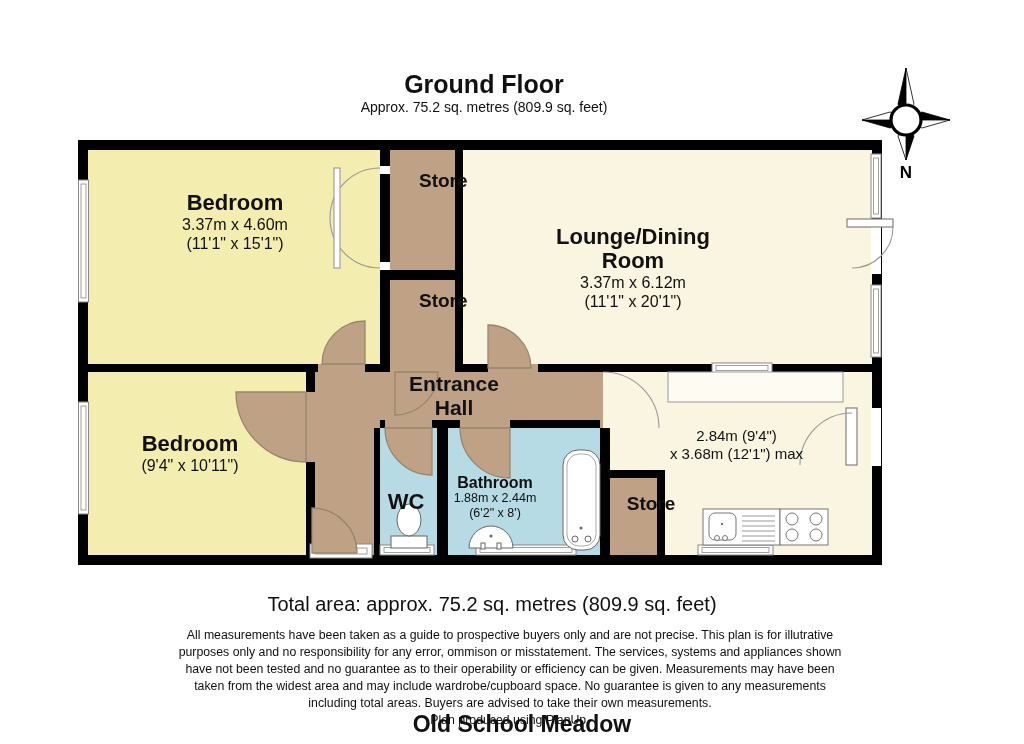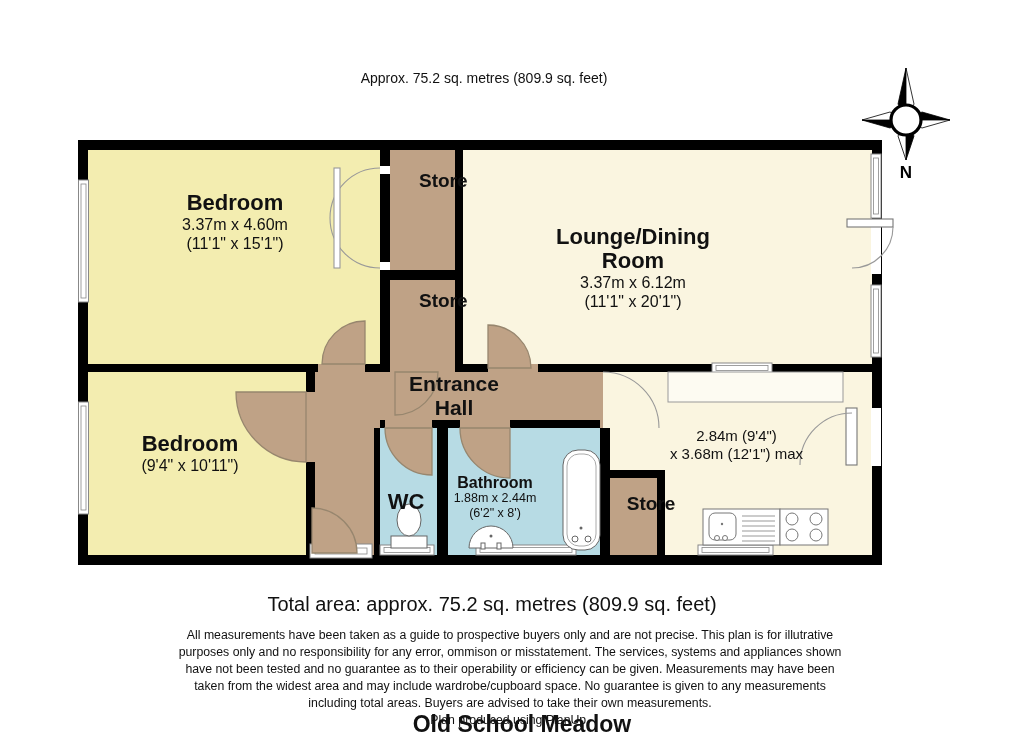--- a/index.html
+++ b/index.html
@@ -23,20 +23,21 @@
   .room-dim-sm{font-size:12.5px;line-height:15px;}
   .total-area{font-size:20px;line-height:24px;}
   .disclaimer{font-size:12.3px;line-height:17px;white-space:pre-line;}
   .footer-title{font-size:23px;font-weight:bold;line-height:26px;}
   svg{display:block;}
 </style>
 </head>
 <body>
 
 <div class="abs center" style="left:284px;top:70px;width:400px;">
+  <div class="page-title">Ground Floor</div>
   <div class="page-subtitle">Approx. 75.2 sq. metres (809.9 sq. feet)</div>
 </div>
 
 <svg class="abs" style="left:858px;top:62px;" width="104" height="120" viewBox="0 0 104 120">
   <g stroke="#000" stroke-width="0.8">
     <path d="M48,6 L48,58 L40,42 Z" fill="#000"></path>
     <path d="M48,6 L48,58 L56,42 Z" fill="#fff"></path>
     <path d="M48,98 L48,58 L56,74 Z" fill="#000"></path>
     <path d="M48,98 L48,58 L40,74 Z" fill="#fff"></path>
     <path d="M4,58 L48,58 L32,66 Z" fill="#000"></path>

